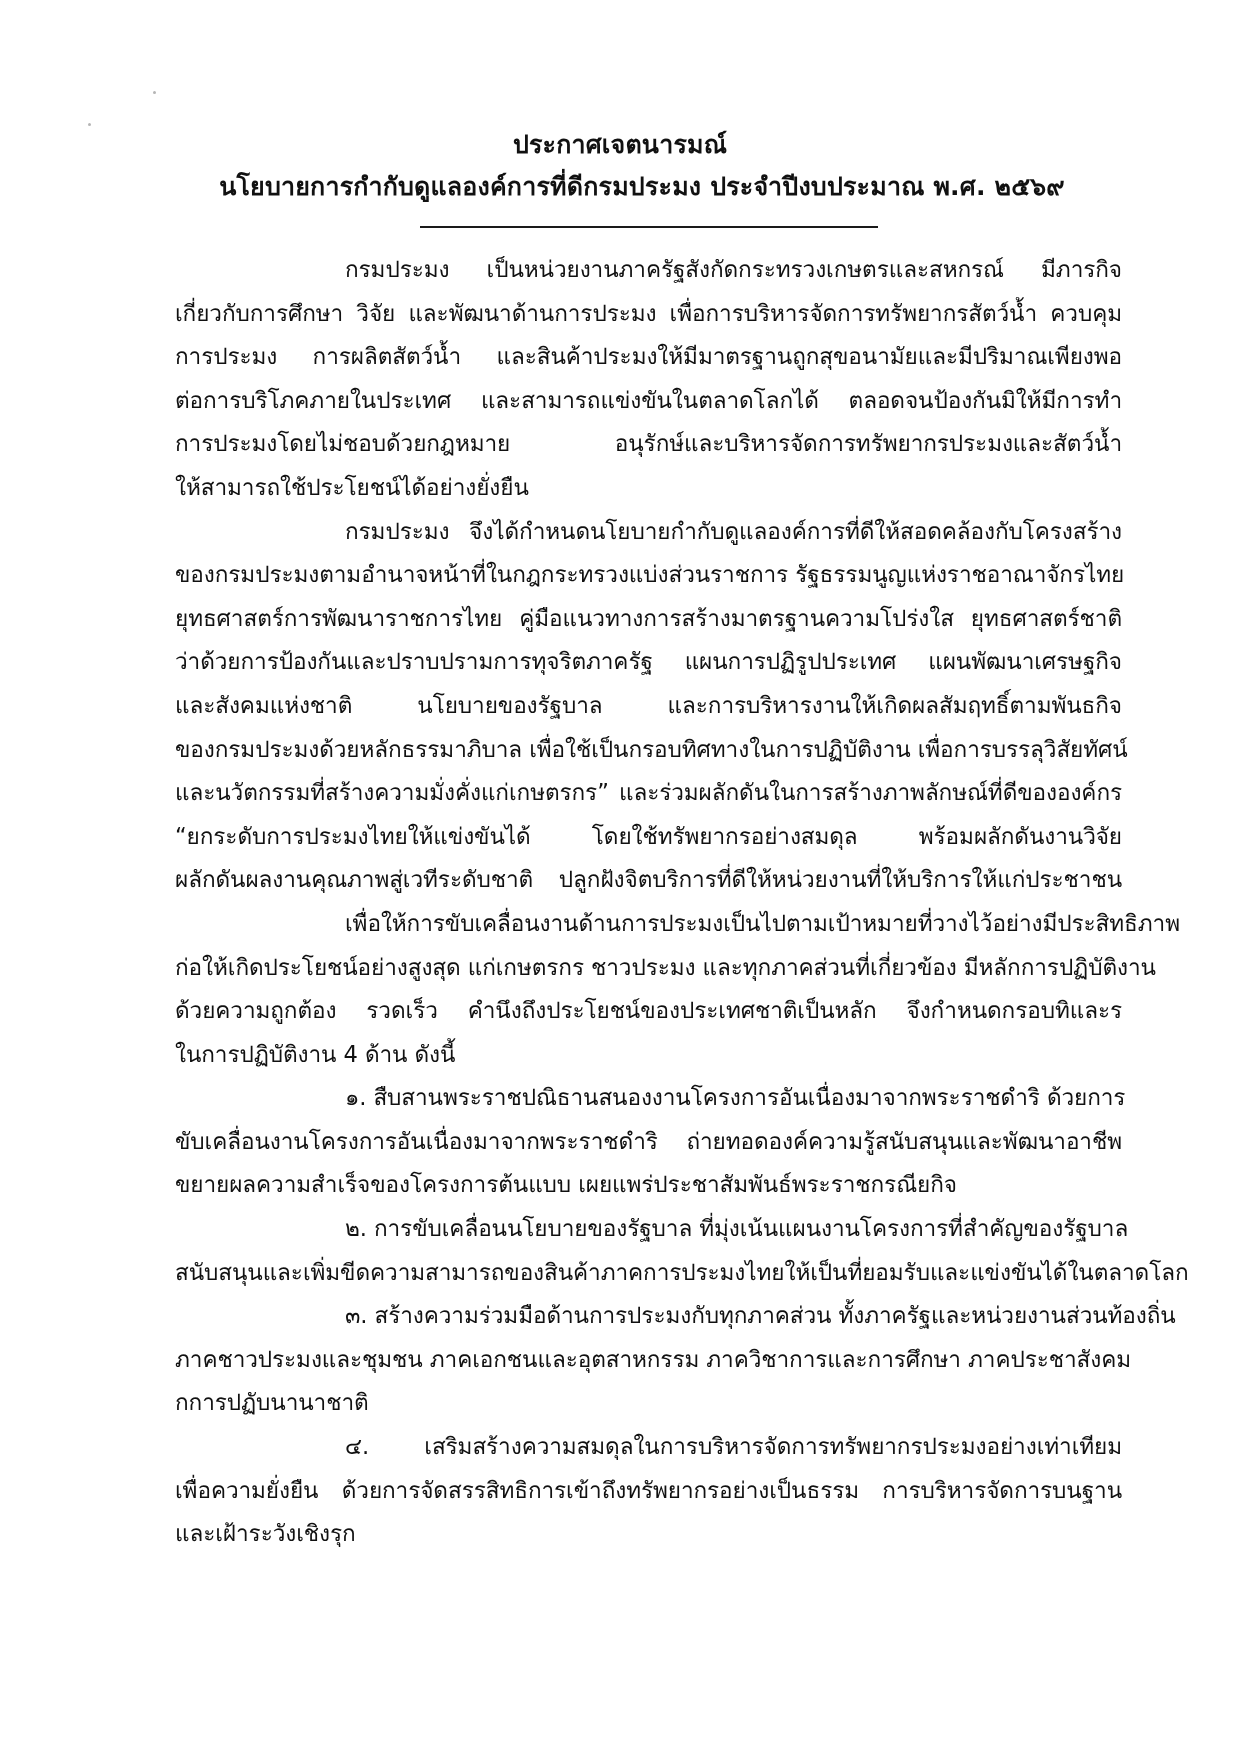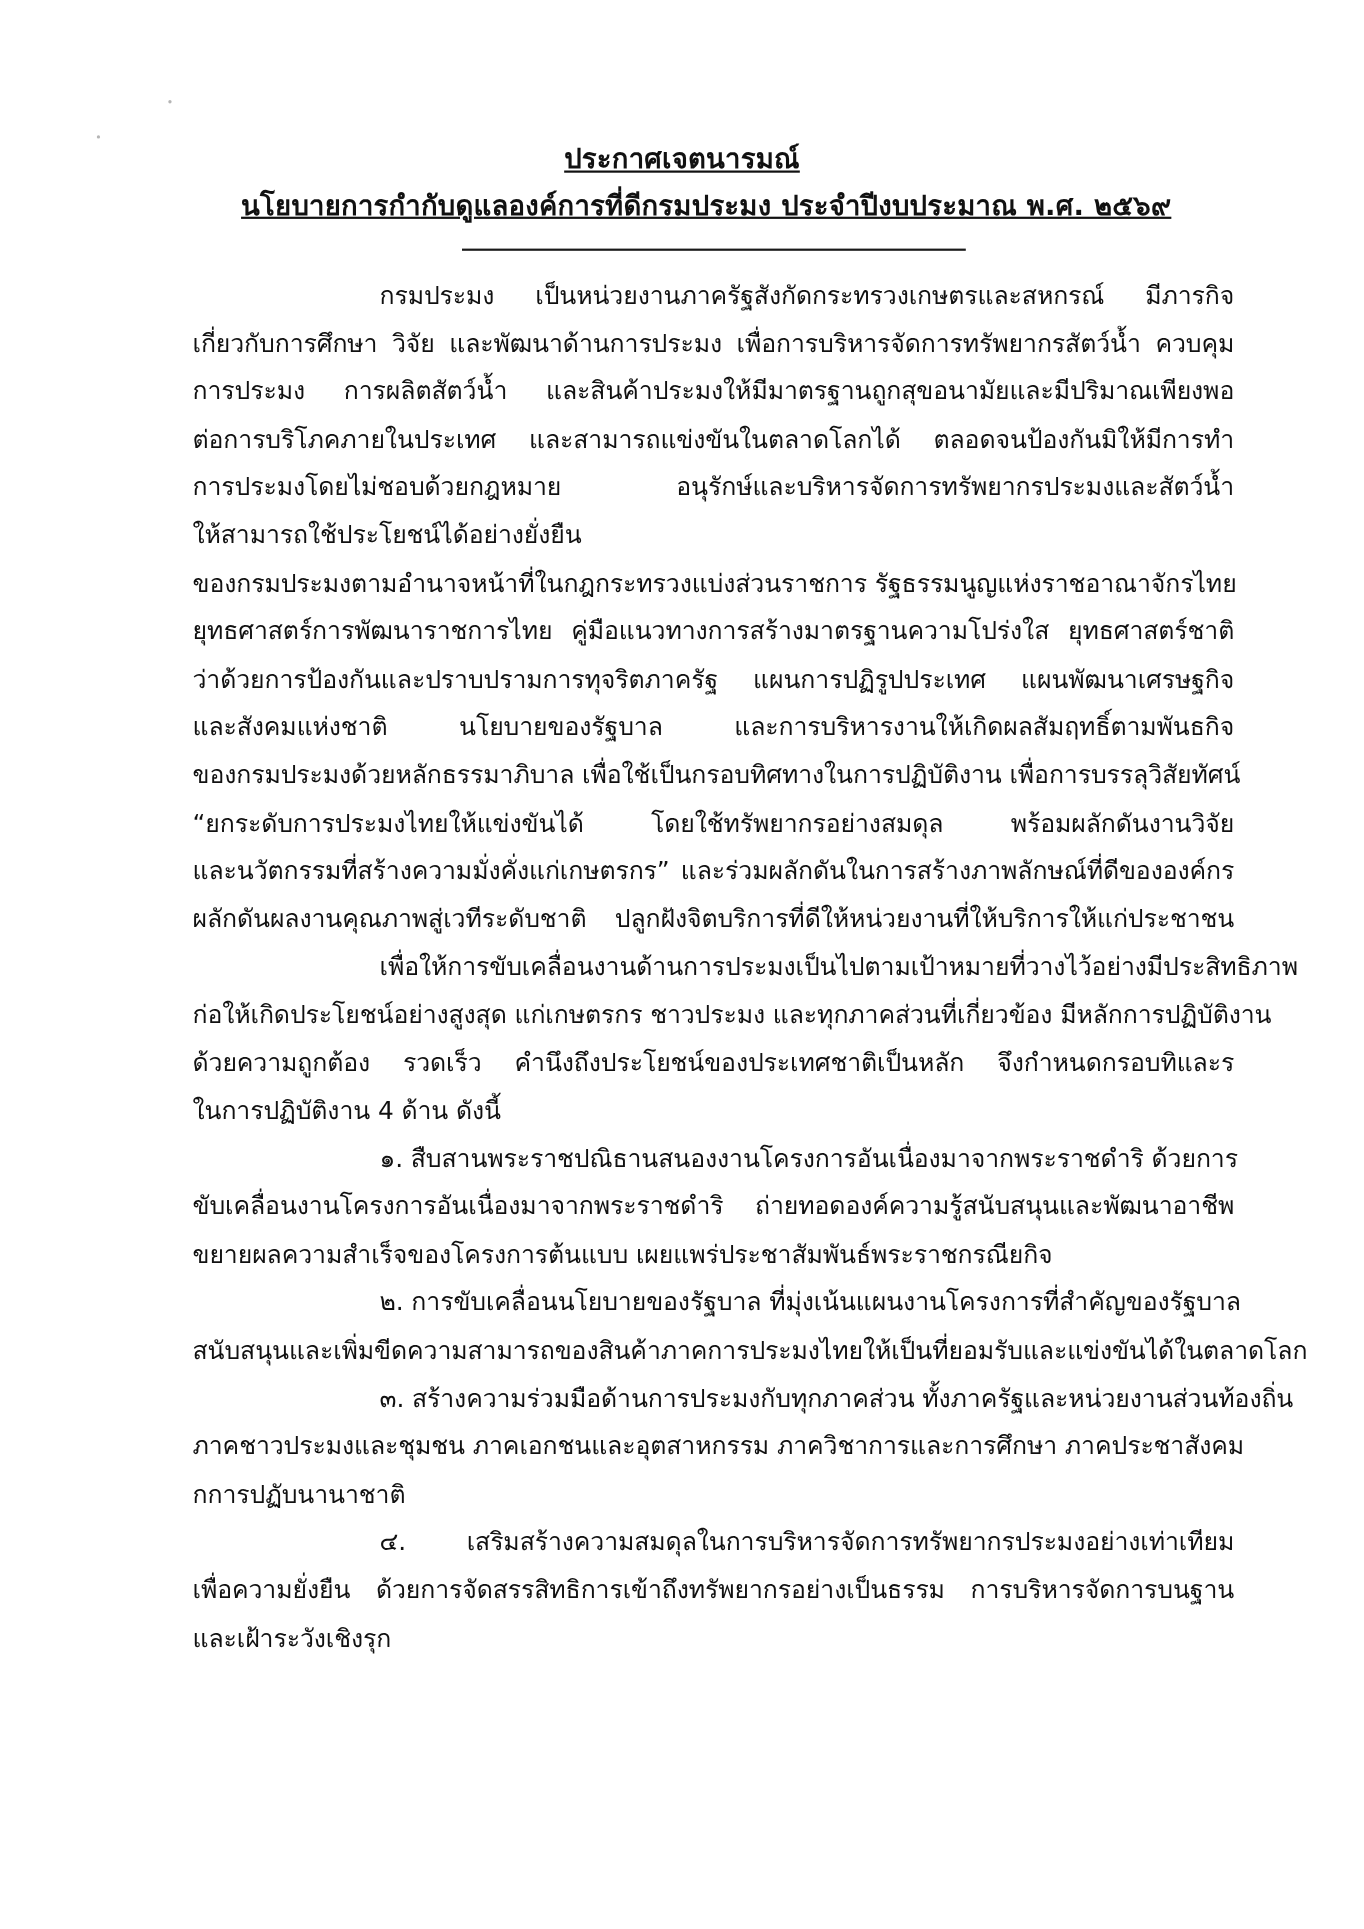--- a/index.html
+++ b/index.html
@@ -34,21 +34,20 @@
       top: 124px;
       width: 1240px;
       text-align: center;
     }
     .title-line {
       font-weight: bold;
       font-size: 25px;
       line-height: 42px;
       letter-spacing: 0.2px;
       white-space: nowrap;
-      text-decoration: underline;
     }
     .title-line.sub {
       padding-left: 44px;
     }
     .title-rule {
       position: absolute;
       left: 420px;
       top: 226px;
       width: 458px;
       height: 2px;
@@ -96,27 +95,28 @@
     <div>
       <div class="line indent">กรมประมง เป็นหน่วยงานภาครัฐสังกัดกระทรวงเกษตรและสหกรณ์ มีภารกิจ</div>
       <div class="line">เกี่ยวกับการศึกษา วิจัย และพัฒนาด้านการประมง เพื่อการบริหารจัดการทรัพยากรสัตว์น้ำ ควบคุม</div>
       <div class="line">การประมง การผลิตสัตว์น้ำ และสินค้าประมงให้มีมาตรฐานถูกสุขอนามัยและมีปริมาณเพียงพอ</div>
       <div class="line">ต่อการบริโภคภายในประเทศ และสามารถแข่งขันในตลาดโลกได้ ตลอดจนป้องกันมิให้มีการทำ</div>
       <div class="line">การประมงโดยไม่ชอบด้วยกฎหมาย อนุรักษ์และบริหารจัดการทรัพยากรประมงและสัตว์น้ำ</div>
       <div class="line last">ให้สามารถใช้ประโยชน์ได้อย่างยั่งยืน</div>
     </div>
 
     <div>
+      <div class="line indent">กรมประมง จึงได้กำหนดนโยบายกำกับดูแลองค์การที่ดีให้สอดคล้องกับโครงสร้าง</div>
       <div class="line">ของกรมประมงตามอำนาจหน้าที่ในกฎกระทรวงแบ่งส่วนราชการ รัฐธรรมนูญแห่งราชอาณาจักรไทย</div>
       <div class="line">ยุทธศาสตร์การพัฒนาราชการไทย คู่มือแนวทางการสร้างมาตรฐานความโปร่งใส ยุทธศาสตร์ชาติ</div>
       <div class="line">ว่าด้วยการป้องกันและปราบปรามการทุจริตภาครัฐ แผนการปฏิรูปประเทศ แผนพัฒนาเศรษฐกิจ</div>
       <div class="line">และสังคมแห่งชาติ นโยบายของรัฐบาล และการบริหารงานให้เกิดผลสัมฤทธิ์ตามพันธกิจ</div>
       <div class="line">ของกรมประมงด้วยหลักธรรมาภิบาล เพื่อใช้เป็นกรอบทิศทางในการปฏิบัติงาน เพื่อการบรรลุวิสัยทัศน์</div>
+      <div class="line">และนวัตกรรมที่สร้างความมั่งคั่งแก่เกษตรกร” และร่วมผลักดันในการสร้างภาพลักษณ์ที่ดีขององค์กร</div>
       <div class="line">“ยกระดับการประมงไทยให้แข่งขันได้ โดยใช้ทรัพยากรอย่างสมดุล พร้อมผลักดันงานวิจัย</div>
-      <div class="line">และนวัตกรรมที่สร้างความมั่งคั่งแก่เกษตรกร” และร่วมผลักดันในการสร้างภาพลักษณ์ที่ดีขององค์กร</div>
       <div class="line">ผลักดันผลงานคุณภาพสู่เวทีระดับชาติ ปลูกฝังจิตบริการที่ดีให้หน่วยงานที่ให้บริการให้แก่ประชาชน</div>
     </div>
 
     <div>
       <div class="line indent">เพื่อให้การขับเคลื่อนงานด้านการประมงเป็นไปตามเป้าหมายที่วางไว้อย่างมีประสิทธิภาพ</div>
       <div class="line">ก่อให้เกิดประโยชน์อย่างสูงสุด แก่เกษตรกร ชาวประมง และทุกภาคส่วนที่เกี่ยวข้อง มีหลักการปฏิบัติงาน</div>
       <div class="line">ด้วยความถูกต้อง รวดเร็ว คำนึงถึงประโยชน์ของประเทศชาติเป็นหลัก จึงกำหนดกรอบทิและร</div>
       <div class="line last">ในการปฏิบัติงาน 4 ด้าน ดังนี้</div>
     </div>
 

